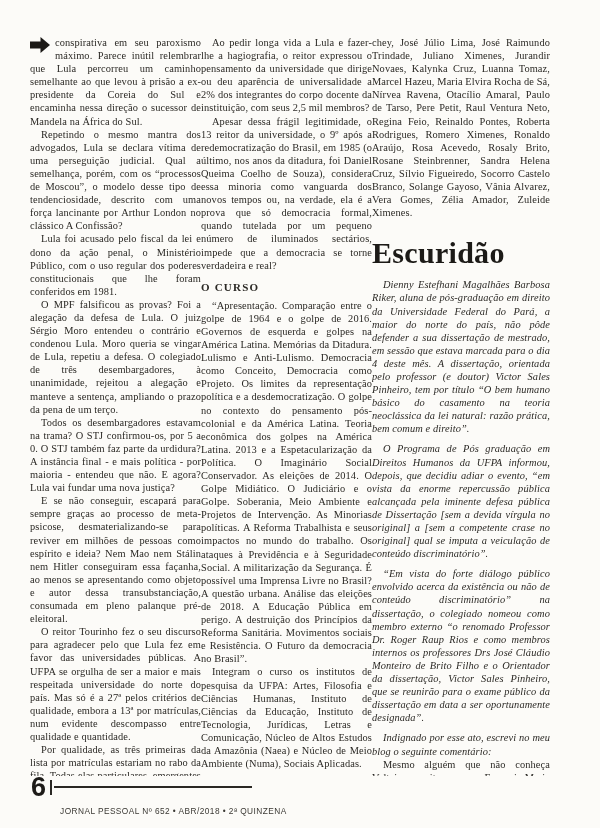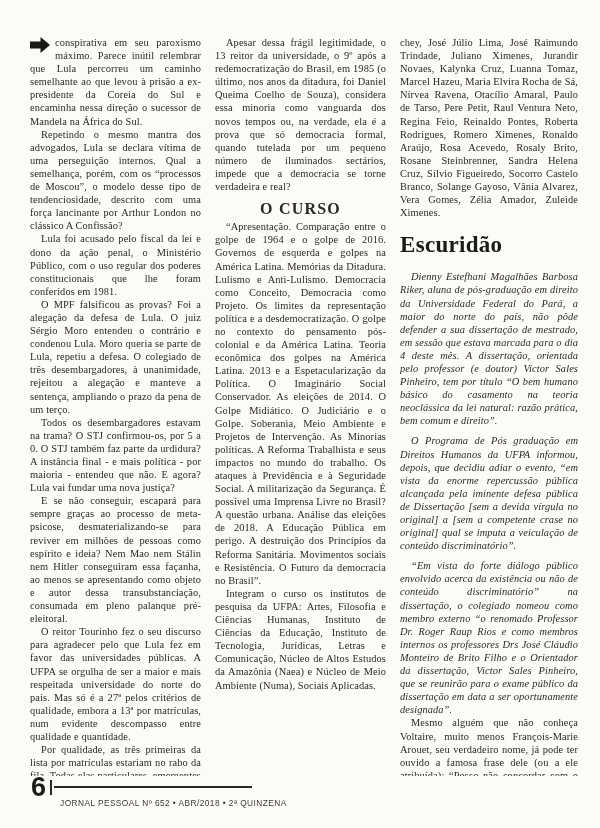--- a/index.html
+++ b/index.html
@@ -13,50 +13,48 @@
     width:600px;height:828px;
     background:#fcfbf8;
     color:#2b2925;
     overflow:hidden;
     box-sizing:border-box;
   }
   .columns{
     position:absolute;
     left:30px;top:36px;
     display:flex;
-    gap:14px;
   }
   .col{
     width:171px;
     height:740px;
     overflow:hidden;
     text-align:justify;
     font-size:10.4px;
     line-height:13.1px;
     letter-spacing:.1px;
   }
   .col p{margin:0;text-indent:11px;}
   .col p.first{text-indent:0;}
   .arrow-float{
     float:left;
     width:20px;height:16px;
     margin:1px 5px 1px 0;
   }
   .arrow-float svg{display:block;}
   .section-title{
     margin:9px 0 5px 0;
-    text-align:center;
     font-weight:bold;
-    font-size:16px;
+    font-size:11px;
     letter-spacing:1.2px;
     text-indent:0 !important;
   }
   .article-title{
-    margin:12px 0 12px 0;
-    font-size:23px;
+    margin:20px 0 12px 0;
+    font-size:30px;
     line-height:27px;
     font-weight:bold;
     color:#1c1a17;
     text-align:left;
     letter-spacing:.3px;
   }
   .italic p{font-style:italic;margin-top:7px;}
   .footer{
     position:absolute;
     left:31px;top:774px;
@@ -71,21 +69,21 @@
     color:#1d1b18;
   }
   .footer-tick{
     width:2px;height:15px;
     background:#2a2824;
     margin:6px 0 0 4px;
   }
   .footer-rule-block{
     margin:12px 0 0 2px;
     border-top:2px solid #2a2824;
-    padding:4px 0 0 6px;
+    padding:12px 0 0 6px;
     width:192px;
   }
   .footer-journal{
     font-size:8.3px;
     letter-spacing:.45px;
     color:#3a3833;
     white-space:nowrap;
   }
 </style>
 </head>
@@ -95,47 +93,49 @@
 
   <div class="columns">
 
     <div class="col">
       <span class="arrow-float">
         <svg width="20" height="16" viewBox="0 0 20 16" xmlns="http://www.w3.org/2000/svg">
           <path d="M0 4.6 H10.5 V0 L20 8 L10.5 16 V11.4 H0 Z" fill="#1b1916"></path>
         </svg>
       </span>
       <p class="first">conspirativa em seu paroxismo máximo. Parece inútil relembrar que Lula percorreu um caminho semelhante ao que levou à prisão a ex-presidente da Coreia do Sul e encaminha nessa direção o sucessor de Mandela na África do Sul.</p>
-      <p>Repetindo o mesmo mantra dos advogados, Lula se declara vítima de uma perseguição internos. Qual a semelhança, porém, com os “processos de Moscou”, o modelo desse tipo de tendenciosidade, descrito com uma força lancinante por Arthur London no clássico A Confissão?</p>
+      <p>Repetindo o mesmo mantra dos advogados, Lula se declara vítima de uma perseguição judicial. Qual a semelhança, porém, com os “processos de Moscou”, o modelo desse tipo de tendenciosidade, descrito com uma força lancinante por Arthur London no clássico A Confissão?</p>
       <p>Lula foi acusado pelo fiscal da lei e dono da ação penal, o Ministério Público, com o uso regular dos poderes constitucionais que lhe foram conferidos em 1981.</p>
-      <p>O MPF falsificou as provas? Foi a alegação da defesa de Lula. O juiz Sérgio Moro entendeu o contrário e condenou Lula. Moro queria se parte de Lula, repetiu a defesa. O colegiado de três desembargadores, à unanimidade, rejeitou a alegação e manteve a sentença, ampliando o prazo da pena de um terço.</p>
+      <p>O MPF falsificou as provas? Foi a alegação da defesa de Lula. O juiz Sérgio Moro entendeu o contrário e condenou Lula. Moro queria se vingar de Lula, repetiu a defesa. O colegiado de três desembargadores, à unanimidade, rejeitou a alegação e manteve a sentença, ampliando o prazo da pena de um terço.</p>
       <p>Todos os desembargadores estavam na trama? O STJ confirmou-os, por 5 a 0. O STJ também faz parte da urdidura? A instância final - e mais política - por maioria - entendeu que não. E agora? Lula vai fundar uma nova justiça?</p>
       <p>E se não conseguir, escapará para sempre graças ao processo de meta-psicose, desmaterializando-se para reviver em milhões de pessoas como espírito e ideia? Nem Mao nem Stálin nem Hitler conseguiram essa façanha, ao menos se apresentando como objeto e autor dessa transubstanciação, consumada em pleno palanque pré-eleitoral.</p>
       <p>O reitor Tourinho fez o seu discurso para agradecer pelo que Lula fez em favor das universidades públicas. A UFPA se orgulha de ser a maior e mais respeitada universidade do norte do país. Mas só é a 27ª pelos critérios de qualidade, embora a 13ª por matrículas, num evidente descompasso entre qualidade e quantidade.</p>
       <p>Por qualidade, as três primeiras da lista por matrículas estariam no rabo da fila. Todas elas particulares, emergentes sob o domínio do PT, somando 300 mil matrículas. A antiga líder, a de melhor posição no ranking mundial, a USP, está em quarto lugar pelo número de estudantes matriculados. É o efeito do financiamento subsidiado de estudantes amealhados por essas instituições privadas na bacia das almas do ensino superior. Realização legítima do populismo retórico do petista, fachada edulcorado do compadrio com empresários amigos.</p>
     </div>
 
     <div class="col">
+      <p>Ao pedir longa vida a Lula e fazer-lhe a hagiografia, o reitor expressou o pensamento da universidade que dirige ou deu aparência de universalidade a 2% dos integrantes do corpo docente da instituição, com seus 2,5 mil membros?</p>
       <p>Apesar dessa frágil legitimidade, o 13 reitor da universidade, o 9º após a redemocratização do Brasil, em 1985 (o último, nos anos da ditadura, foi Daniel Queima Coelho de Souza), considera essa minoria como vanguarda dos novos tempos ou, na verdade, ela é a prova que só democracia formal, quando tutelada por um pequeno número de iluminados sectários, impede que a democracia se torne verdadeira e real?</p>
       <h3 class="section-title">O CURSO</h3>
       <p>“Apresentação. Comparação entre o golpe de 1964 e o golpe de 2016. Governos de esquerda e golpes na América Latina. Memórias da Ditadura. Lulismo e Anti-Lulismo. Democracia como Conceito, Democracia como Projeto. Os limites da representação política e a desdemocratização. O golpe no contexto do pensamento pós-colonial e da América Latina. Teoria econômica dos golpes na América Latina. 2013 e a Espetacularização da Política. O Imaginário Social Conservador. As eleições de 2014. O Golpe Midiático. O Judiciário e o Golpe. Soberania, Meio Ambiente e Projetos de Intervenção. As Minorias políticas. A Reforma Trabalhista e seus impactos no mundo do trabalho. Os ataques à Previdência e à Seguridade Social. A militarização da Segurança. É possível uma Imprensa Livre no Brasil? A questão urbana. Análise das eleições de 2018. A Educação Pública em perigo. A destruição dos Princípios da Reforma Sanitária. Movimentos sociais e Resistência. O Futuro da democracia no Brasil”.</p>
       <p>Integram o curso os institutos de pesquisa da UFPA: Artes, Filosofia e Ciências Humanas, Instituto de Ciências da Educação, Instituto de Tecnologia, Jurídicas, Letras e Comunicação, Núcleo de Altos Estudos da Amazônia (Naea) e Núcleo de Meio Ambiente (Numa), Sociais Aplicadas.</p>
 
     </div>
 
     <div class="col" style="width:178px">
       <p class="first">chey, José Júlio Lima, José Raimundo Trindade, Juliano Ximenes, Jurandir Novaes, Kalynka Cruz, Luanna Tomaz, Marcel Hazeu, Maria Elvira Rocha de Sá, Nírvea Ravena, Otacílio Amaral, Paulo de Tarso, Pere Petit, Raul Ventura Neto, Regina Feio, Reinaldo Pontes, Roberta Rodrigues, Romero Ximenes, Ronaldo Araújo, Rosa Acevedo, Rosaly Brito, Rosane Steinbrenner, Sandra Helena Cruz, Sílvio Figueiredo, Socorro Castelo Branco, Solange Gayoso, Vânia Alvarez, Vera Gomes, Zélia Amador, Zuleide Ximenes.</p>
 
       <div>
         <h2 class="article-title"><span>Escuridão</span><br></h2>
 
         <div class="italic">
           <p>Dienny Estefhani Magalhães Barbosa Riker, aluna de pós-graduação em direito da Universidade Federal do Pará, a maior do norte do país, não pôde defender a sua dissertação de mestrado, em sessão que estava marcada para o dia 4 deste mês. A dissertação, orientada pelo professor (e doutor) Victor Sales Pinheiro, tem por título “O bem humano básico do casamento na teoria neoclássica da lei natural: razão prática, bem comum e direito”.</p>
           <p>O Programa de Pós graduação em Direitos Humanos da UFPA informou, depois, que decidiu adiar o evento, “em vista da enorme repercussão pública alcançada pela iminente defesa pública de Dissertação [sem a devida vírgula no original] a [sem a competente crase no original] qual se imputa a veiculação de conteúdo discriminatório”.</p>
           <p>“Em vista do forte diálogo público envolvido acerca da existência ou não de conteúdo discriminatório” na dissertação, o colegiado nomeou como membro externo “o renomado Professor Dr. Roger Raup Rios e como membros internos os professores Drs José Cláudio Monteiro de Brito Filho e o Orientador da dissertação, Victor Sales Pinheiro, que se reunirão para o exame público da dissertação em data a ser oportunamente designada”.</p>
+          <p>Indignado por esse ato, escrevi no meu blog o seguinte comentário:</p>
         </div>
 
         <p>Mesmo alguém que não conheça Voltaire, muito menos François-Marie Arouet, seu verdadeiro nome, já pode ter ouvido a famosa frase dele (ou a ele atribuída): “Posso não concordar com o que dizeis, mas defenderei até a morte o vosso direito de dizê-lo”.</p>
 
       </div>
     </div>
 
   </div>
 
   <div class="footer">

